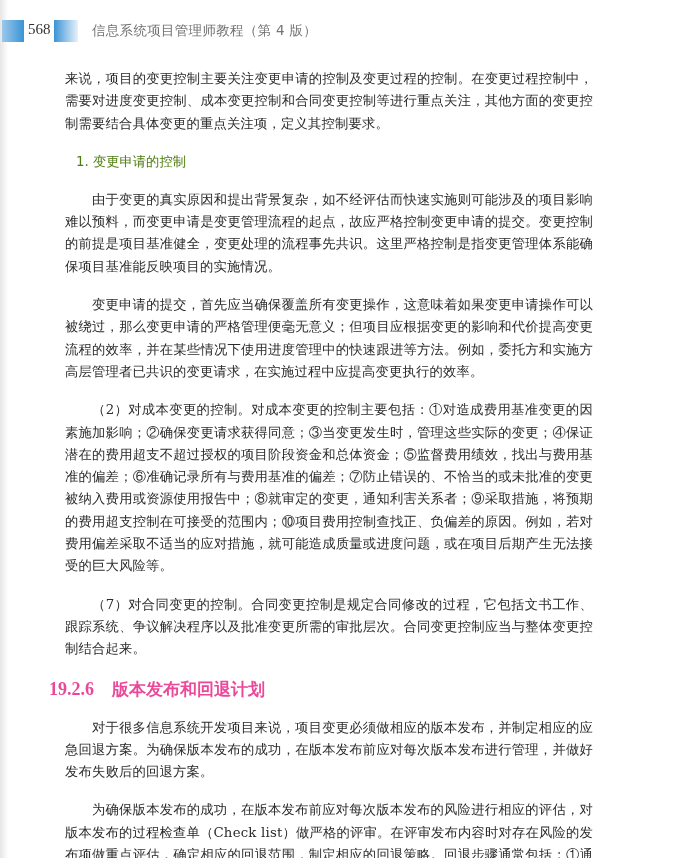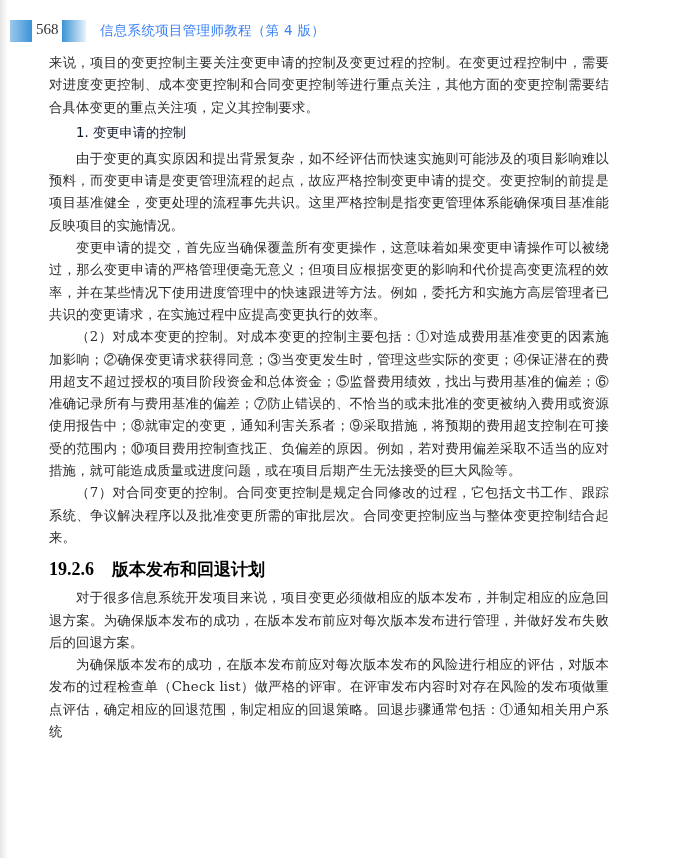--- a/index.html
+++ b/index.html
@@ -8,52 +8,52 @@
     background: #ffffff;
     font-family: "DejaVu Serif", "Liberation Serif", serif;
     color: #2b2b2b;
     position: relative;
   }
   .left-edge {
     position: absolute; left: 0; top: 0; width: 8px; height: 858px;
     background: linear-gradient(to right, #e6e6e6, #ffffff);
   }
   .header {
-    position: absolute; top: 20px; left: 8px; height: 22px; width: 599px; padding-left: 39px;
+    position: absolute; top: 20px; left: 0; height: 22px; width: 599px; padding-left: 39px;
   }
   .hdr-bar-left {
     position: absolute; left: 2px; top: 0; width: 22px; height: 22px;
     background: linear-gradient(to right, #9cc8ec, #3a93d6);
   }
   .page-number {
     position: absolute; left: 28px; top: 1px; font-size: 15px; color: #333;
     font-family: "Liberation Serif", serif;
   }
   .hdr-bar-right {
     position: absolute; left: 54px; top: 0; width: 24px; height: 22px;
     background: linear-gradient(to right, #3a93d6, #e8f2fb);
   }
   .book-title {
-    position: absolute; left: 92px; top: 2px; font-size: 13.5px; color: #3b82f6;
+    position: absolute; left: 92px; top: 2px; font-size: 13.5px; color: #737373;
     font-family: "DejaVu Sans", sans-serif; letter-spacing: 0.3px;
   }
   .content {
     position: absolute; left: 49px; top: 52px; width: 560px;
   }
   p {
-    margin: 0; font-size: 13.3px; line-height: 22.3px; text-align: justify;
+    margin: 16px; font-size: 13.3px; line-height: 22.3px; text-align: justify;
     text-align-last: left; letter-spacing: 0.2px;
   }
   p.indent { text-indent: 27px; }
   h3 {
-    margin: 3px 0 4px 27px; font-size: 13.3px; font-weight: normal; color: #0f172a;
+    margin: 3px 0 4px 27px; font-size: 13.3px; font-weight: normal; color: #4d7c0f;
     font-family: "DejaVu Sans", sans-serif; line-height: 22px;
   }
   h2 {
-    margin: 8px 0 6px 0; font-size: 17px; font-weight: bold; color: #000000;
+    margin: 8px 0 6px 0; font-size: 17px; font-weight: bold; color: #ec4899;
     line-height: 24px;
   }
   h2 .num { font-family: "Liberation Serif", serif; font-size: 18px; }
   h2 .gap { display: inline-block; width: 18px; }
 </style>
 </head>
 <body>
 
 <div class="left-edge"></div>
 

